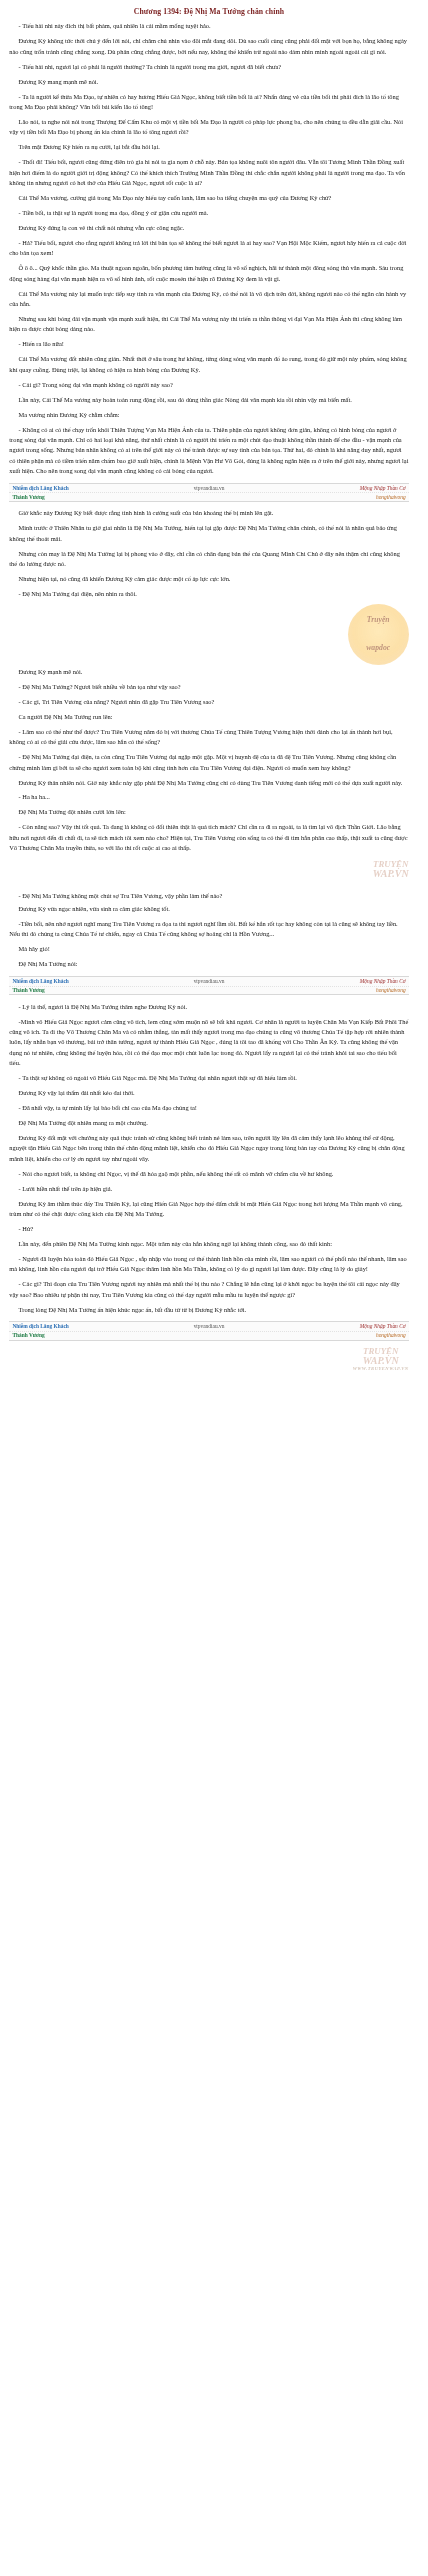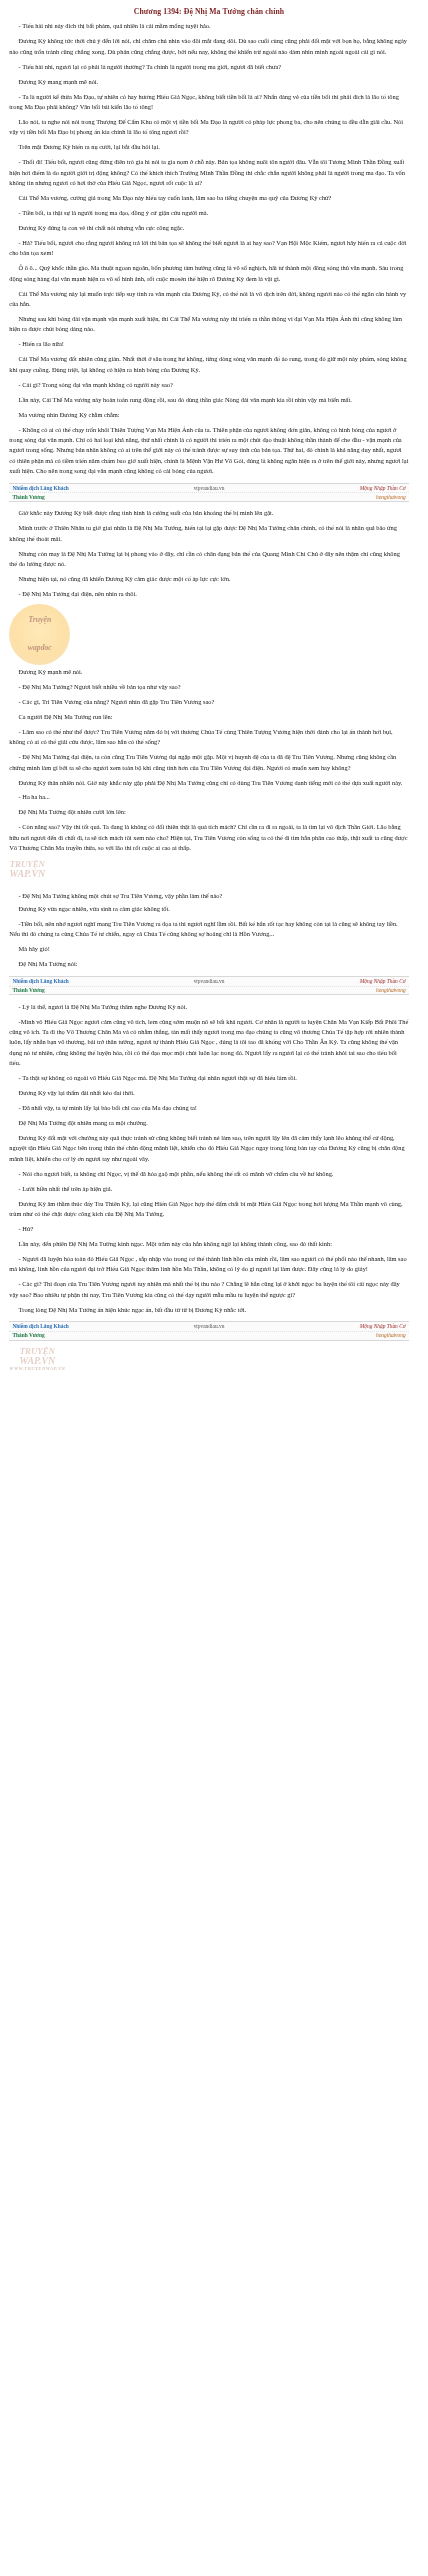--- a/index.html
+++ b/index.html
@@ -80,24 +80,24 @@
   }
   .banner-row.alt .left {
     color: #1d7a43;
   }
   .banner-row.alt .right {
     color: #b5651d;
   }
   
   .watermark {
     position: absolute;
-    left: 0;
+    left: 12px;
     right: 0;
     display: flex;
-    justify-content: flex-start;
+    justify-content: flex-end;
     pointer-events: none;
     opacity: 0.55;
   }
   .wm-circle {
     width: 61px;
     height: 61px;
     border-radius: 50%;
     background: radial-gradient(circle at 50% 45%, rgba(255,214,120,0.95) 0%, rgba(250,190,70,0.85) 55%, rgba(235,160,40,0.55) 100%);
     display: flex;
     align-items: center;

